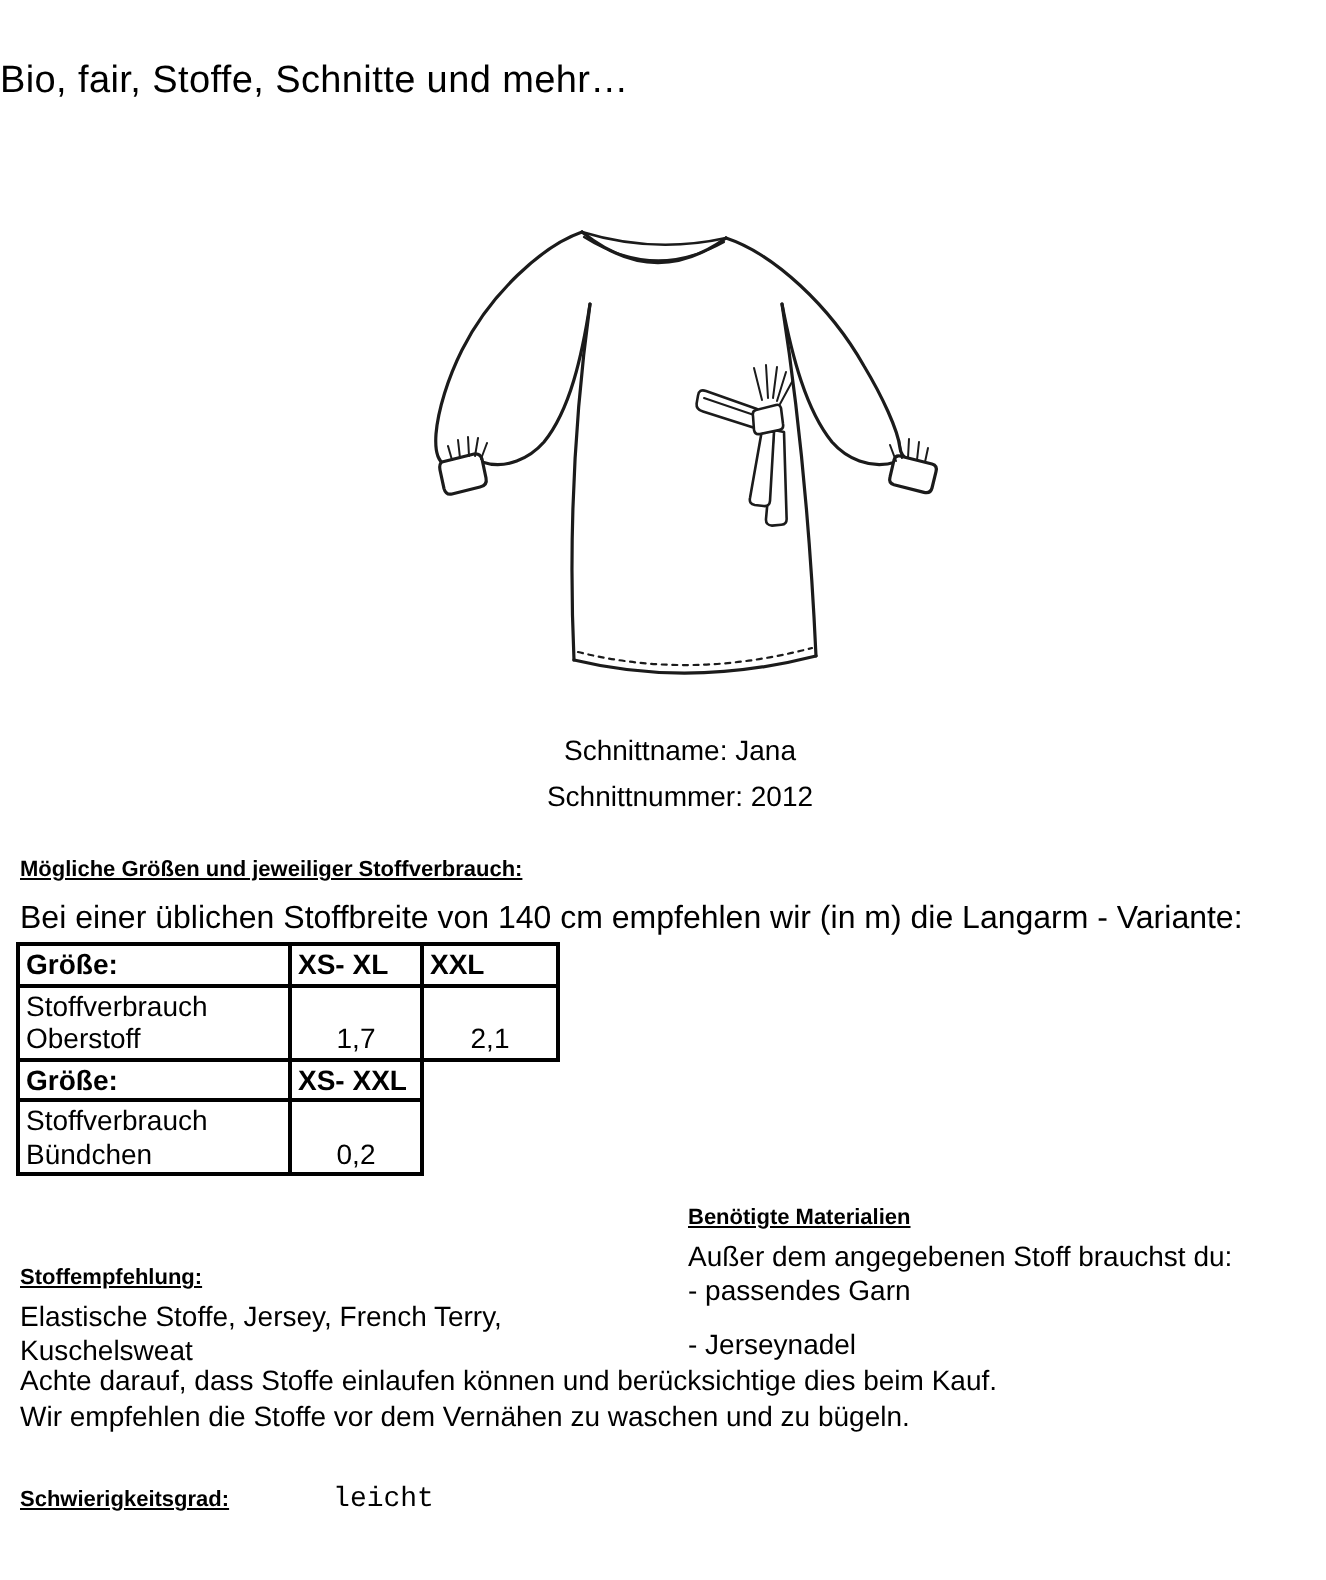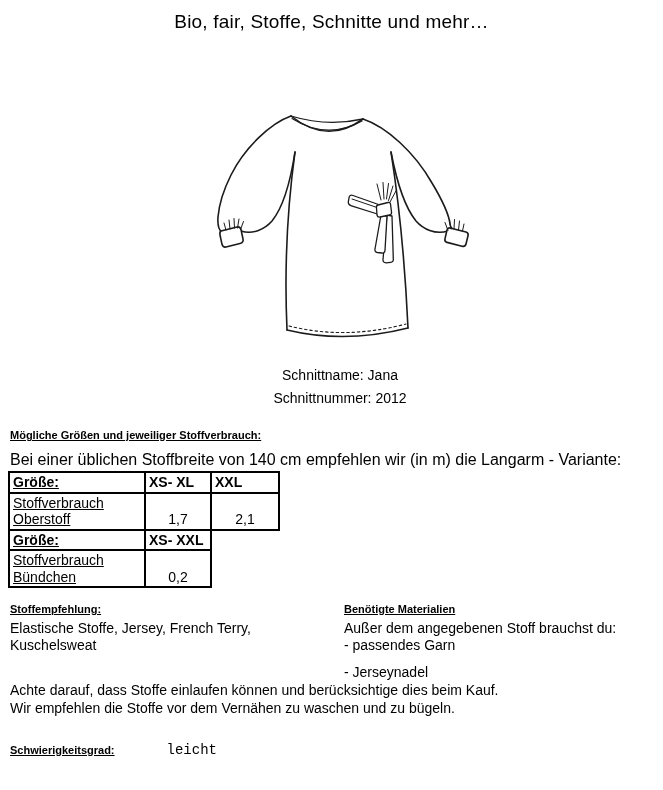--- a/index.html
+++ b/index.html
@@ -1,41 +1,41 @@
 <!DOCTYPE html>
 <html><head>
 <meta charset="utf-8">
 <style>
   html,body{margin:0;padding:0;background:#fff;}
   .page{position:relative;width:663px;height:790px;background:#fff;overflow:hidden;
         font-family:"Liberation Sans","DejaVu Sans",sans-serif;color:#000;}
-  .doc-title{position:absolute;top:11px;left:0;width:100%;text-align:center;
+  .doc-title{position:absolute;top:30px;left:0;width:100%;text-align:left;
              font-size:19px;font-weight:400;letter-spacing:.2px;}
   .figure{position:absolute;top:93px;left:187px;width:305px;height:262px;}
   .caption{position:absolute;left:0;width:680px;text-align:center;font-size:14px;}
   .cap-name{top:367px;}
   .cap-number{top:390px;}
   .sec-heading{font-weight:bold;text-decoration:underline;font-size:11px;}
   .abs{position:absolute;}
   .sizes-heading{top:429px;left:10px;}
   .sizes-intro{top:451px;left:10px;font-size:16px;}
   table.consumption{position:absolute;top:471px;left:8px;border-collapse:collapse;
                     font-size:14px;}
   .consumption th,.consumption td{border:2px solid #000;padding:1px 3px;line-height:16.5px;}
   .consumption th{text-align:left;font-weight:bold;}
-  .c1{width:128px;text-decoration:underline;}
+  .c1{width:128px;}
   .c2{width:58px;text-align:center;}
   .c3{width:60px;text-align:center;}
   .cc{text-align:center;}
   .hrow{height:20px;}
   .drow{height:34px;}
   .val{vertical-align:bottom;padding-bottom:2px;border-radius:11px;}
   .noborder{border:none !important;}
   .cols{top:603px;left:10px;width:645px;display:flex;}
-  .colL{width:334px;}
+  .colL{width:334px;margin-top:30px;}
   .colR{width:305px;}
   .body-text{font-size:14px;line-height:17px;}
   .fabric-text{margin-top:5px;width:300px;}
   .mat-intro{margin-top:5px;}
   .mat-item1{margin-top:0;}
   .mat-item2{margin-top:10px;}
   .care{top:682px;left:10px;font-size:14px;line-height:17.5px;width:640px;}
   .difficulty{top:742px;left:10px;display:flex;align-items:baseline;}
   .diff-value{margin-left:52px;font-size:14px;font-family:Liberation Mono, monospace;}
 </style>

